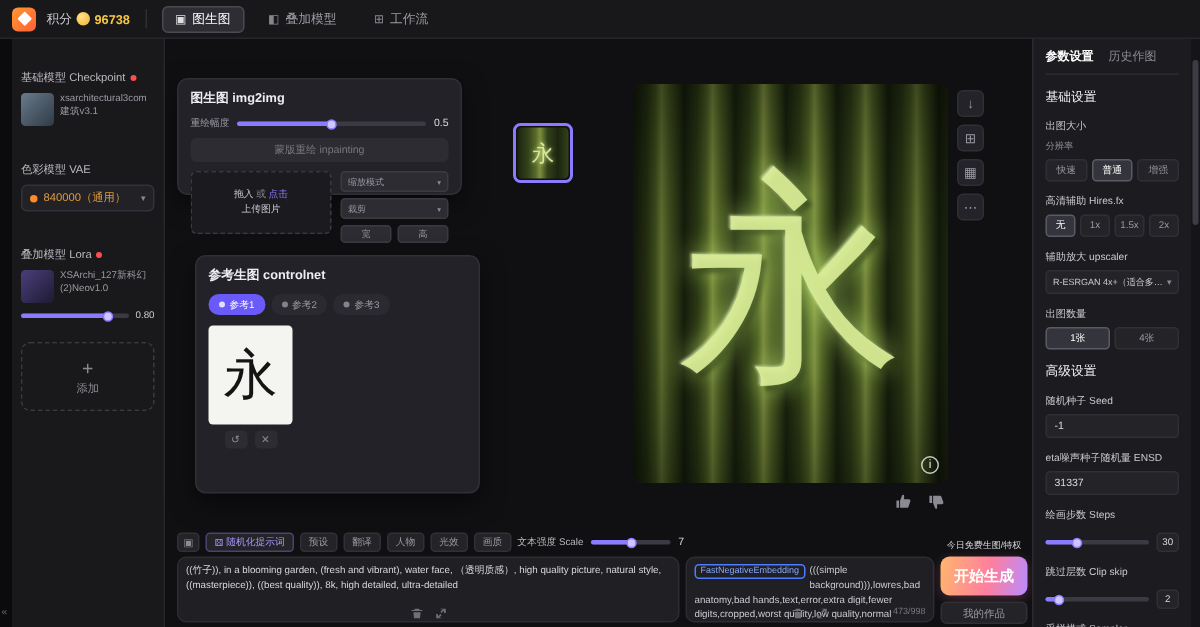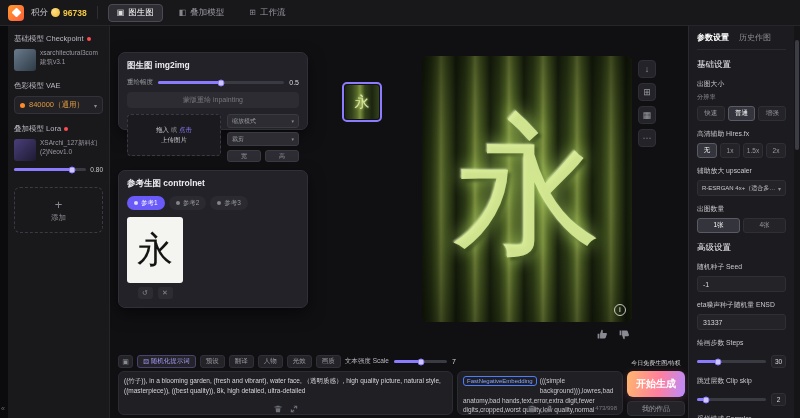--- a/index.html
+++ b/index.html
@@ -18,22 +18,22 @@
   .tb-tab{height:18px;padding:0 8px;border:1px solid transparent;border-radius:4px;font-size:8.5px;color:#9a9aa2;display:flex;align-items:center;gap:4px;cursor:pointer}
   .tb-tab.active{background:#2d2d33;border-color:#4a4a52;color:#fff}
   .tb-ic{font-size:8px;opacity:.85}
 
   
   .edge-strip{position:absolute;left:0;top:26px;width:8px;height:392px;background:#0b0b0d;z-index:25}
   .edge-strip span{position:absolute;bottom:6px;left:1px;color:#6a6a72;font-size:7px;cursor:pointer}
 
   
   .sidebar{position:absolute;top:26px;left:8px;width:102px;height:392px;background:#19191c;border-right:1px solid #26262a;padding:8px 6px;z-index:20}
-  .sec-title{font-size:7.5px;color:#b9b9c0;margin-top:10px;display:flex;align-items:center;gap:3px}
-  .sec-title.first{margin-top:0}
+  .sec-title{font-size:7.5px;color:#b9b9c0;margin-top:24px;display:flex;align-items:center;gap:3px}
+  .sec-title.first{margin-top:13px}
   .dot-red{width:4px;height:4px;border-radius:50%;background:#ff4d4f;flex:none}
   .model-card{margin-top:5px;display:flex;gap:4px;align-items:flex-start;cursor:pointer}
   .thumb-sm{width:22px;height:22px;border-radius:3px;flex:none}
   .thumb-ckpt{background:linear-gradient(135deg,#6a7b8c,#2e3a46)}
   .thumb-lora{background:linear-gradient(135deg,#4a3f7a,#1e1a33)}
   .model-name{font-size:6.5px;color:#9a9aa2;line-height:1.35;word-break:break-all}
   .vae-select{margin-top:5px;height:18px;background:#222226;border:1px solid #32323a;border-radius:4px;display:flex;align-items:center;gap:4px;padding:0 5px;font-size:7.5px;color:#e09a3f;cursor:pointer}
   .dot-orange{width:5px;height:5px;border-radius:50%;background:#ff8a2a;flex:none}
   .caret{margin-left:auto;font-size:6px;color:#8a8a92}
   .slider{position:relative;height:3px;background:#3a3a42;border-radius:2px;flex:1;cursor:pointer}
@@ -57,21 +57,21 @@
   .grey-btn{margin-top:5px;height:16px;background:#2c2c32;border-radius:4px;display:flex;align-items:center;justify-content:center;font-size:7px;color:#77777e;cursor:pointer}
   .upload-row{display:flex;gap:6px;margin-top:6px}
   .upload-box{width:94px;height:42px;background:#1b1b1f;border:1px dashed #3a3a42;border-radius:4px;display:flex;align-items:center;justify-content:center;text-align:center;font-size:6.5px;color:#c9c9cf;line-height:1.6;padding:3px;cursor:pointer}
   .hl{color:#8b7bff}
   .mini-col{flex:1;display:flex;flex-direction:column;gap:4px}
   .mini-select{height:14px;background:#2c2c32;border:1px solid #3a3a42;border-radius:3px;display:flex;align-items:center;padding:0 4px;font-size:6px;color:#9a9aa2;cursor:pointer}
   .mini-select .caret{font-size:5px}
   .mini-inputs{display:flex;gap:4px}
   .mini-input{flex:1;height:12px;background:#2c2c32;border:1px solid #3a3a42;border-radius:3px;font-size:6px;color:#9a9aa2;display:flex;align-items:center;justify-content:center}
 
-  #controlnet-panel{left:8px;top:144px;width:190px;height:138px}
+  #controlnet-panel{left:20px;top:144px;width:190px;height:159px}
   .cn-tabs{display:flex;gap:4px;margin-top:6px}
   .cn-tab{height:14px;padding:0 7px;border-radius:7px;font-size:6.5px;display:flex;align-items:center;gap:3px;background:#2a2a30;color:#9a9aa2;cursor:pointer}
   .cn-tab.active{background:#6a5af9;color:#fff}
   .cn-dot{width:4px;height:4px;border-radius:50%;background:currentColor;opacity:.8}
   .cn-body{display:flex;gap:7px;margin-top:7px}
   .cn-left{display:flex;flex-direction:column;align-items:center}
   .cn-img{width:56px;height:66px;background:#f4f4f0;border-radius:3px;display:flex;align-items:center;justify-content:center;cursor:pointer}
   .cn-glyph{font-family:"DejaVu Serif",serif;font-size:36px;color:#141414}
   .cn-img-actions{display:flex;gap:5px;margin-top:4px}
   .icon-mini{width:15px;height:12px;background:#2c2c32;border-radius:3px;color:#8a8a92;font-size:7px;display:flex;align-items:center;justify-content:center;cursor:pointer}

